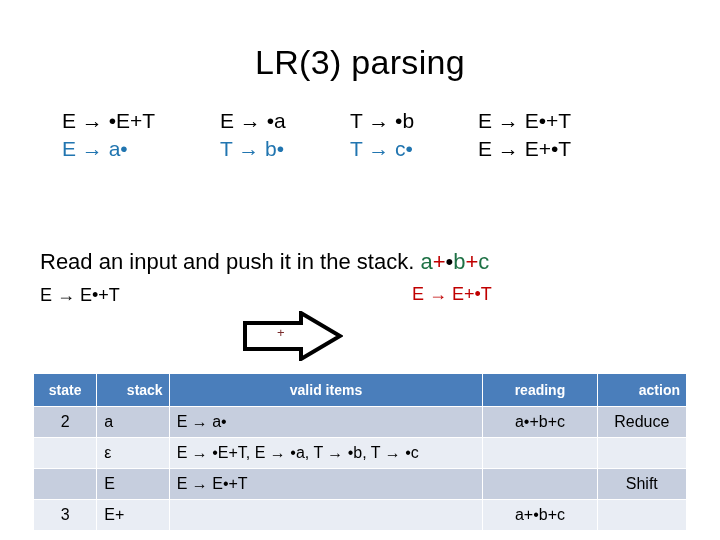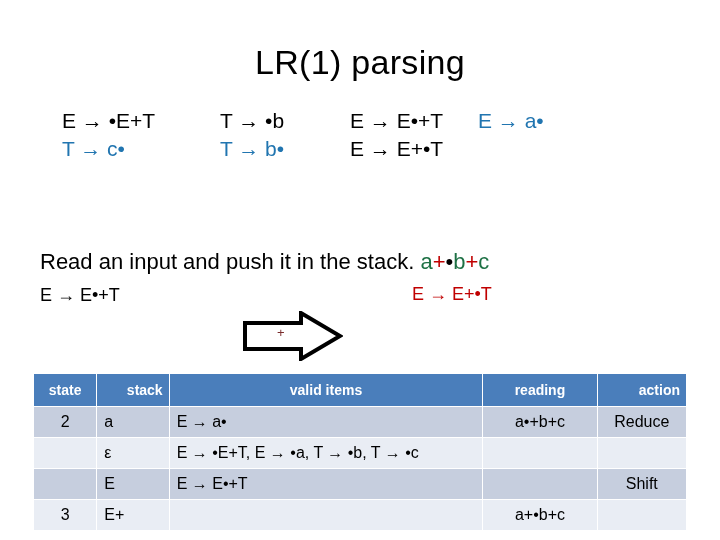--- a/index.html
+++ b/index.html
@@ -141,31 +141,32 @@
   }
   #parse-table tbody tr.row-dark td  { background: #C6CEDE; }
   #parse-table tbody tr.row-light td { background: #E9EDF4; }
 
   td.cell-center { text-align: center; }
   td.cell-left   { text-align: left; }
 </style>
 </head>
 <body>
 
-<div id="slide-title">LR(1) parsing</div>
+<div id="slide-title">LR(3) parsing</div>
 
 <div id="items-grid">
 
   <div class="item-cell item-black">E → •E+T</div>
+  <div class="item-cell item-black">E → •a</div>
   <div class="item-cell item-black">T → •b</div>
 
   <div class="item-cell item-black">E → E•+T</div>
   <div class="item-cell item-blue">E → a•</div>
+  <div class="item-cell item-blue">T → b•</div>
   <div class="item-cell item-blue">T → c•</div>
-  <div class="item-cell item-blue">T → b•</div>
 
   <div class="item-cell item-black">E → E+•T</div>
   <div class="item-cell item-empty"></div>
   <div class="item-cell item-empty"></div>
   <div class="item-cell item-empty"></div>
 
   <div class="item-cell item-empty"></div>
   <div class="item-cell item-empty"></div>
   <div class="item-cell item-empty"></div>
 </div>

